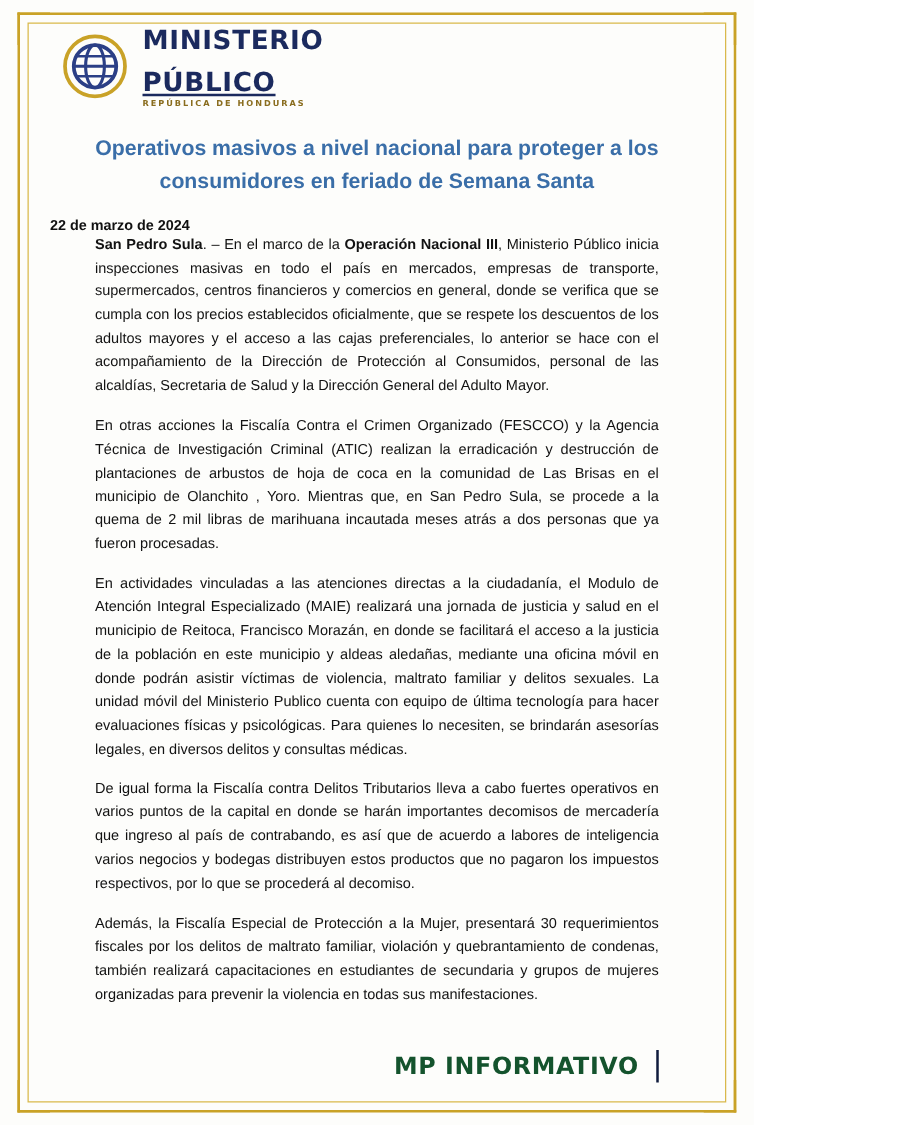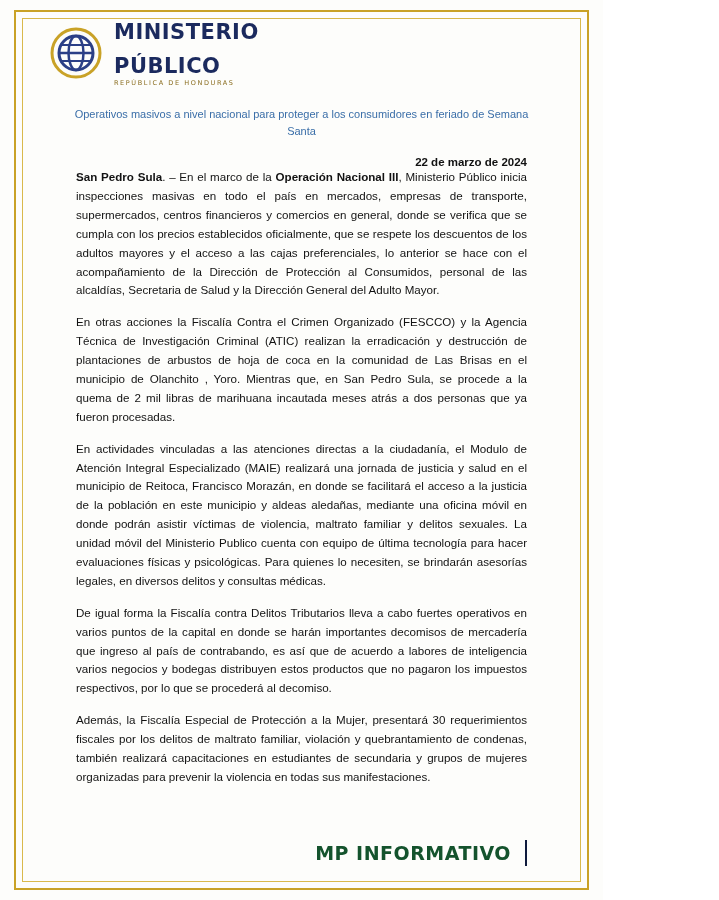--- a/index.html
+++ b/index.html
@@ -86,44 +86,45 @@
     letter-spacing: 0.5px;
     color: #1b2a5e;
   }
   .logo-publico {
     font-family: "DejaVu Sans", sans-serif;
     font-weight: bold;
     font-size: 21px;
     letter-spacing: 0.5px;
     color: #1b2a5e;
     margin-top: 13px;
+    text-decoration: underline;
   }
   .logo-sub {
     font-family: "DejaVu Sans", sans-serif;
     font-size: 6.5px;
     letter-spacing: 1.6px;
     color: #8a6d1f;
     margin-top: 3px;
-    font-weight: normal;
+    font-weight: bold;
   }
 
   
   .title {
     margin: 24px 34px 0 34px;
     text-align: center;
     color: #3a6ea8;
     font-family: "Liberation Sans", sans-serif;
-    font-weight: normal;
-    font-size: 11px;
+    font-weight: bold;
+    font-size: 17px;
     line-height: 1.55;
   }
 
   .date {
     margin-top: 16px;
-    text-align: right;
+    text-align: left;
     padding-right: 36px;
     font-weight: bold;
     font-size: 11.5px;
     color: #111111;
     font-family: "Liberation Sans", sans-serif;
   }
 
   .body-text {
     margin-top: 0;
     padding: 0 36px 0 36px;

